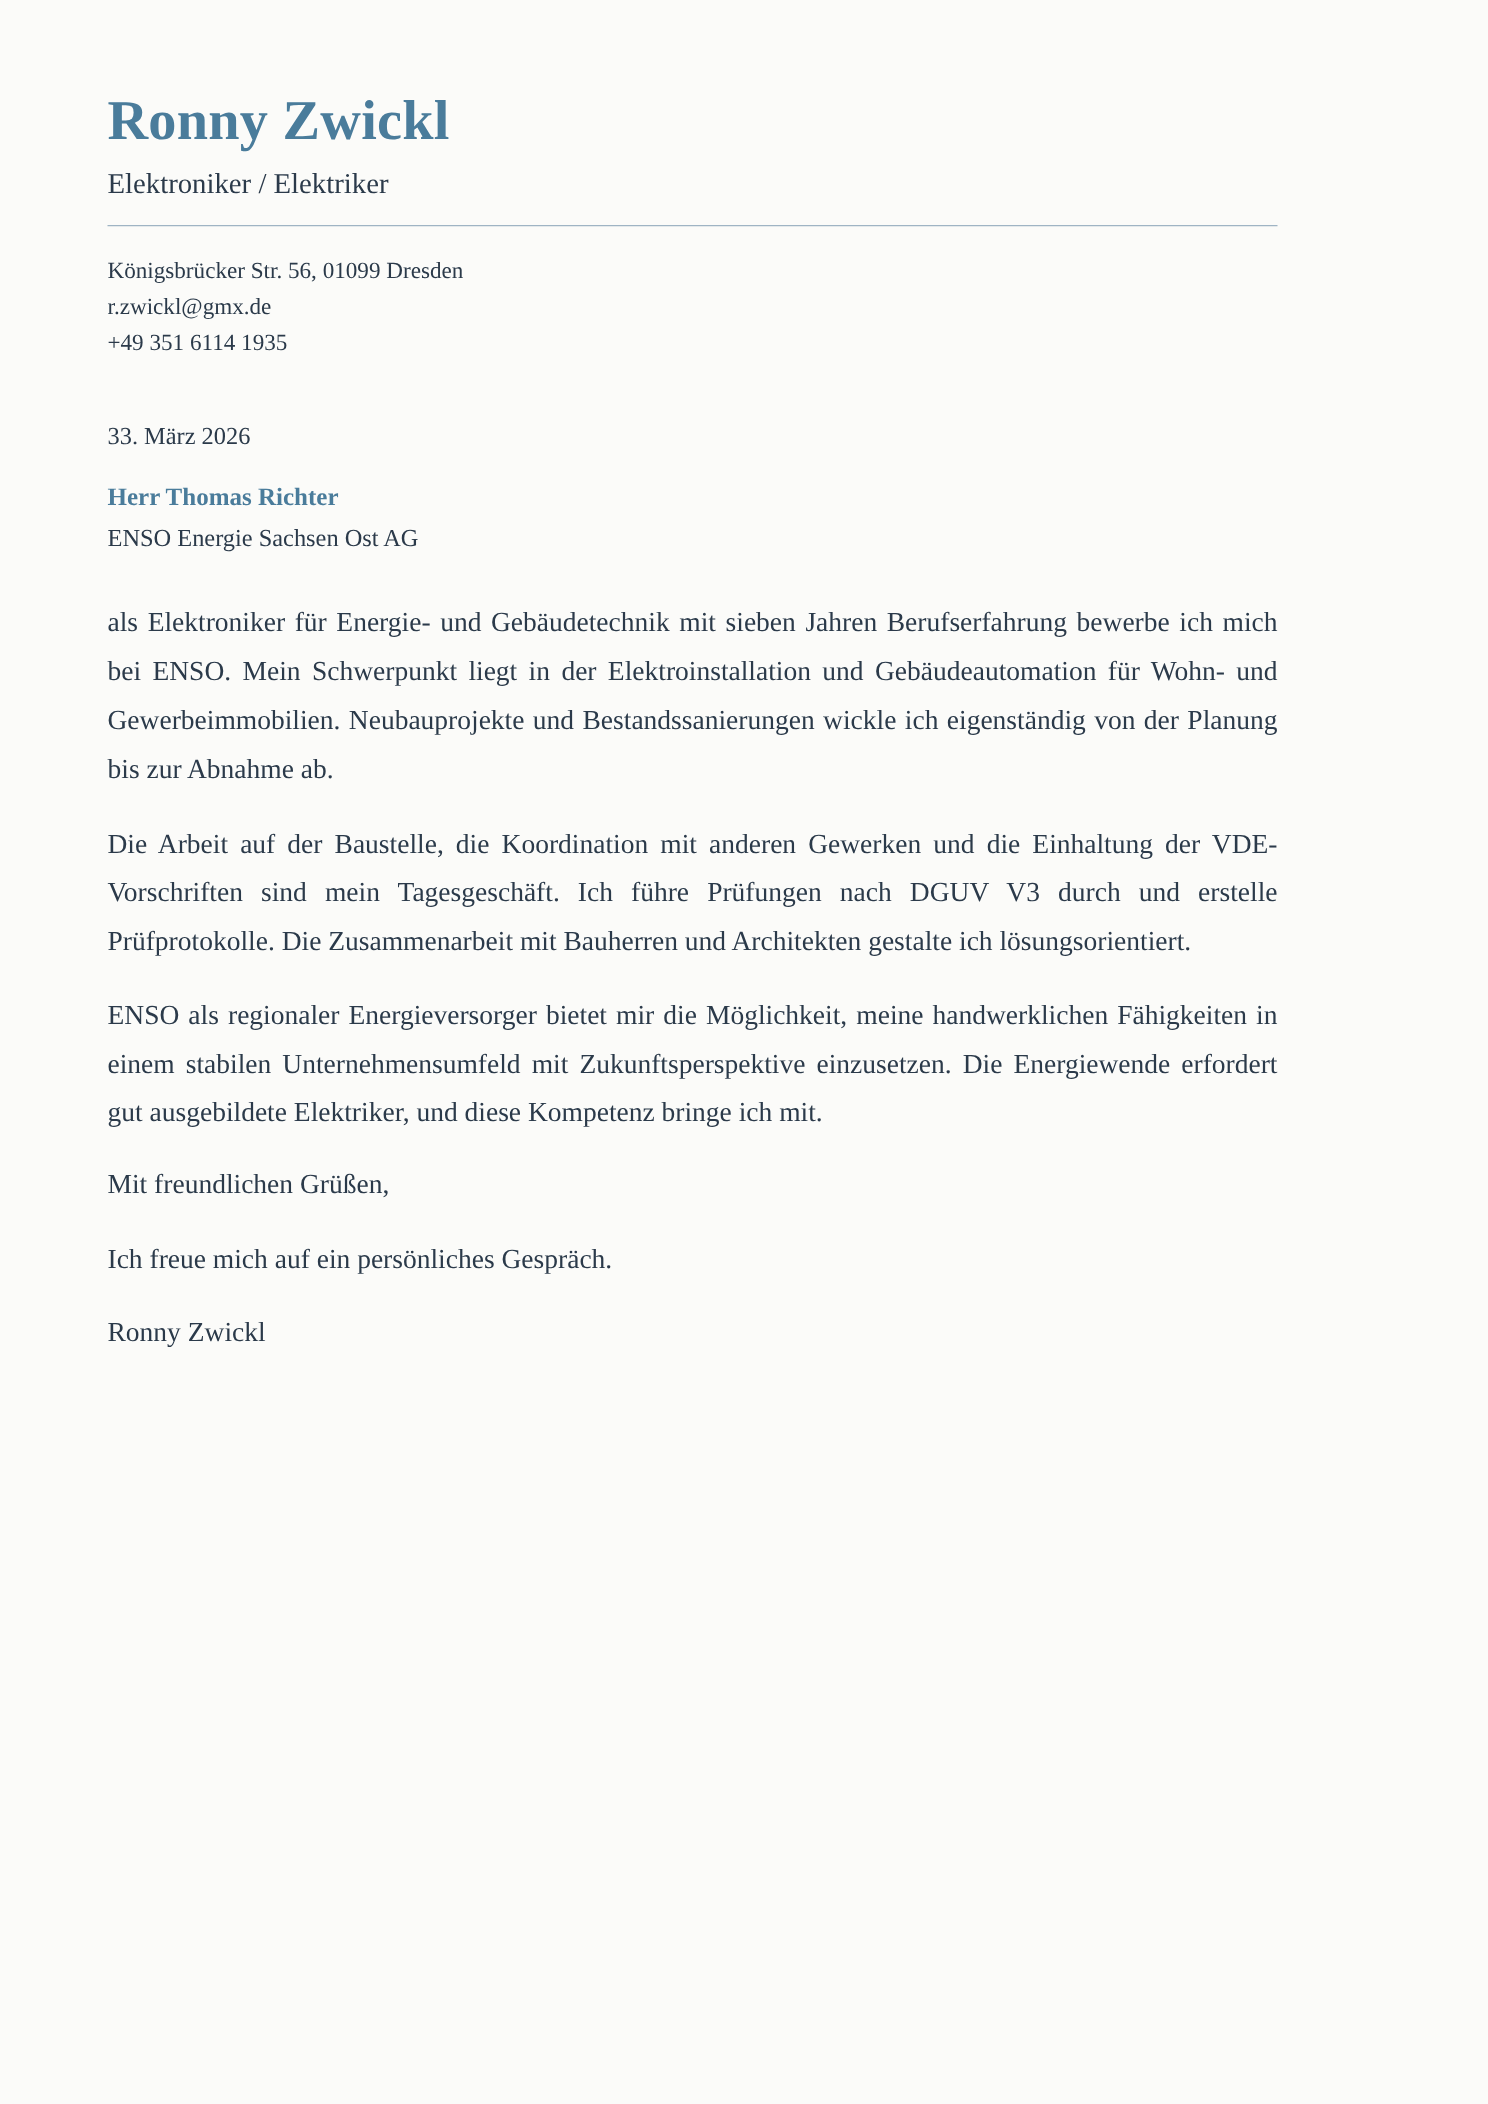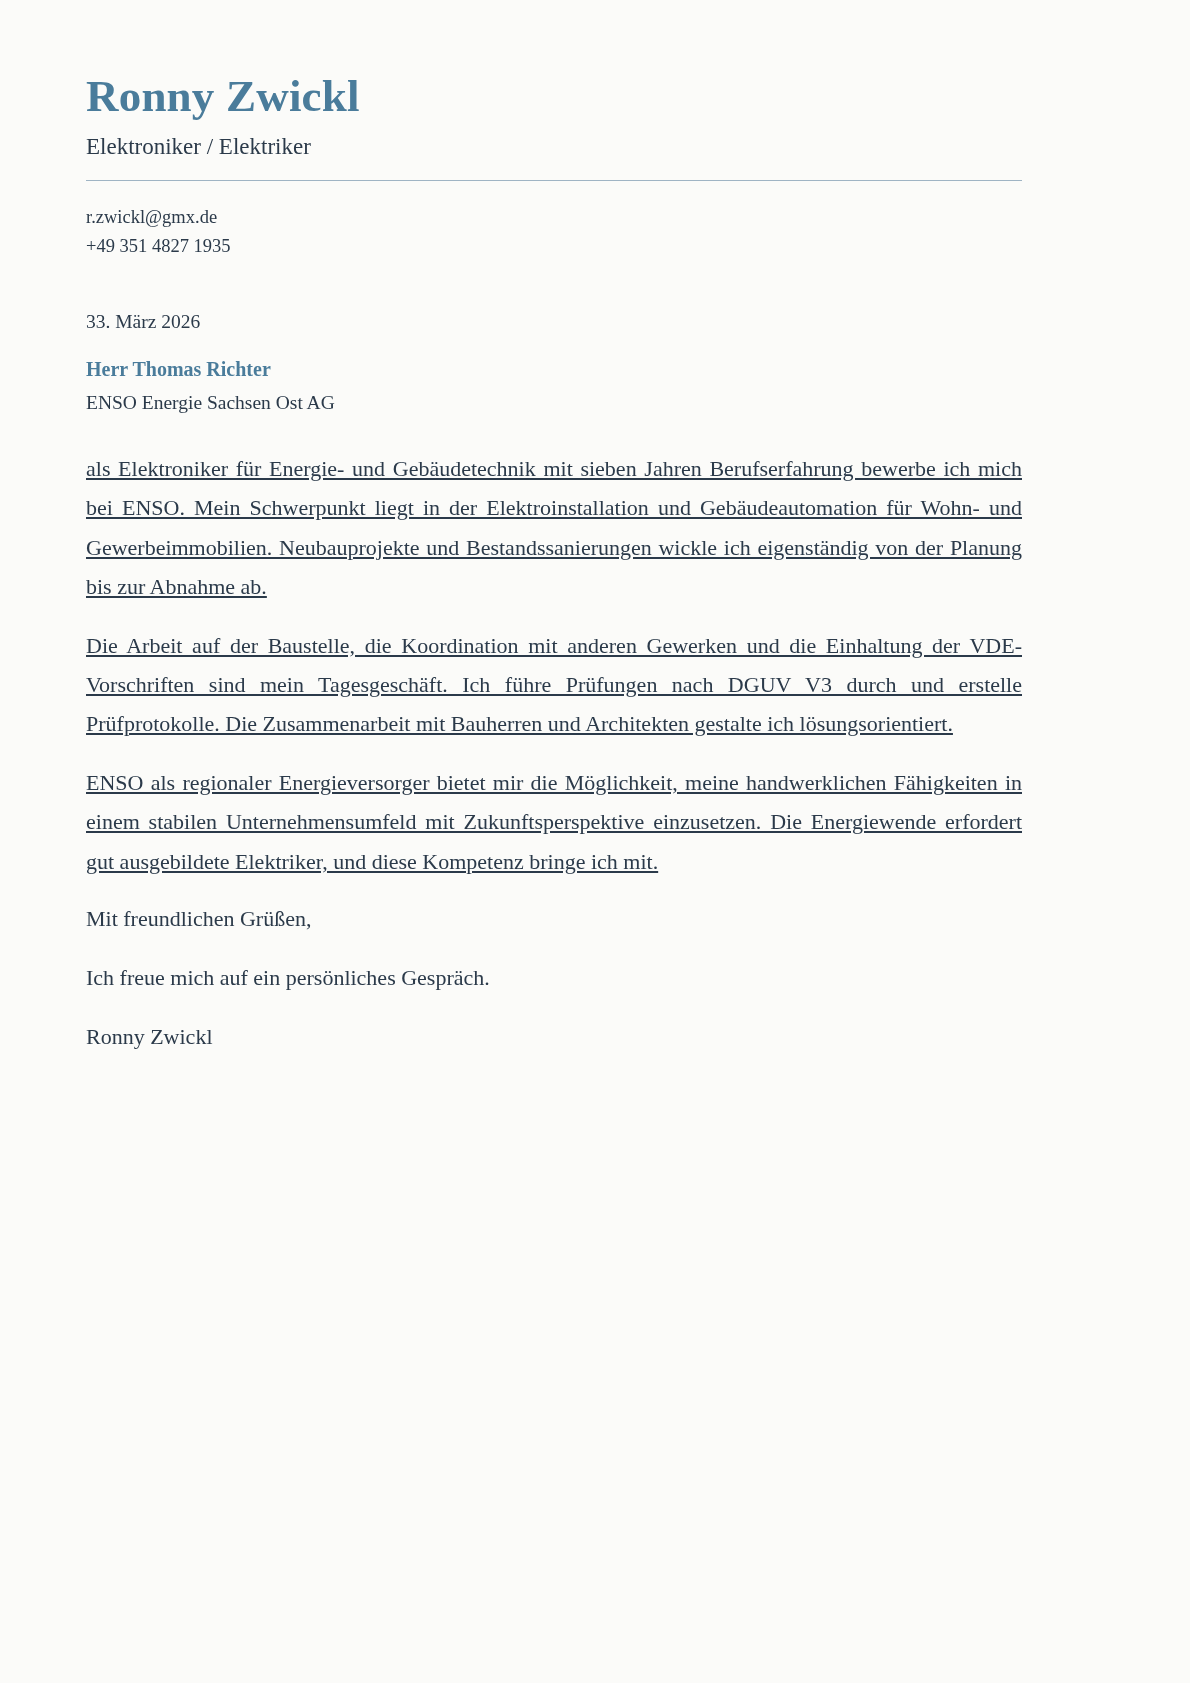--- a/index.html
+++ b/index.html
@@ -88,21 +88,20 @@
     color: #2b3a4a;
   }
   .body-par {
     font-size: 22px;
     line-height: 1.78;
     text-align: justify;
     text-justify: inter-word;
     margin: 0 0 20px 0;
     color: #2b3a4a;
     width: 936px;
-    text-decoration: underline;
   }
   .closing-line {
     font-size: 22px;
     line-height: 1.6;
     margin: 0 0 24px 0;
     color: #2b3a4a;
     text-align: left;
   }
   .closing-line.last {
     margin-bottom: 0;
@@ -113,22 +112,23 @@
 
 <div class="page">
 
   <h1 class="header-name">Ronny Zwickl</h1>
 
   <div class="header-role">Elektroniker / Elektriker</div>
 
   <hr class="rule">
 
   <div class="contact">
+    <div>Königsbrücker Str. 56, 01099 Dresden</div>
     <div>r.zwickl@gmx.de</div>
-    <div>+49 351 4827 1935</div>
+    <div>+49 351 6114 1935</div>
   </div>
 
   <div class="date">33. März 2026</div>
 
   <div class="recipient-name">Herr Thomas Richter</div>
 
   <div class="recipient-company">ENSO Energie Sachsen Ost AG</div>
 
 
   <p class="body-par">als Elektroniker für Energie- und Gebäudetechnik mit sieben Jahren Berufserfahrung bewerbe ich mich bei ENSO. Mein Schwerpunkt liegt in der Elektroinstallation und Gebäudeautomation für Wohn- und Gewerbeimmobilien. Neubauprojekte und Bestandssanierungen wickle ich eigenständig von der Planung bis zur Abnahme ab.</p>

